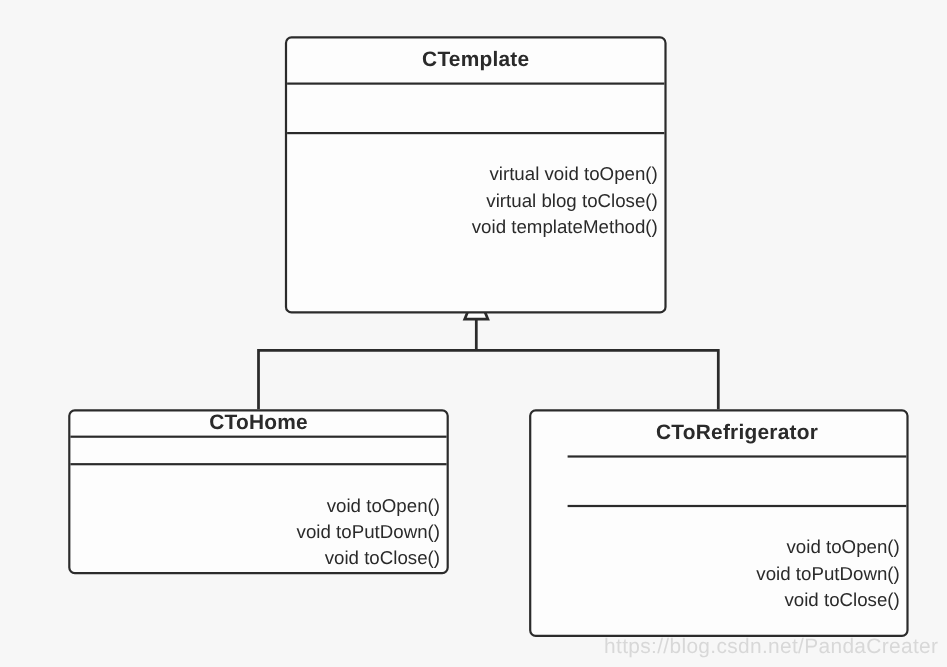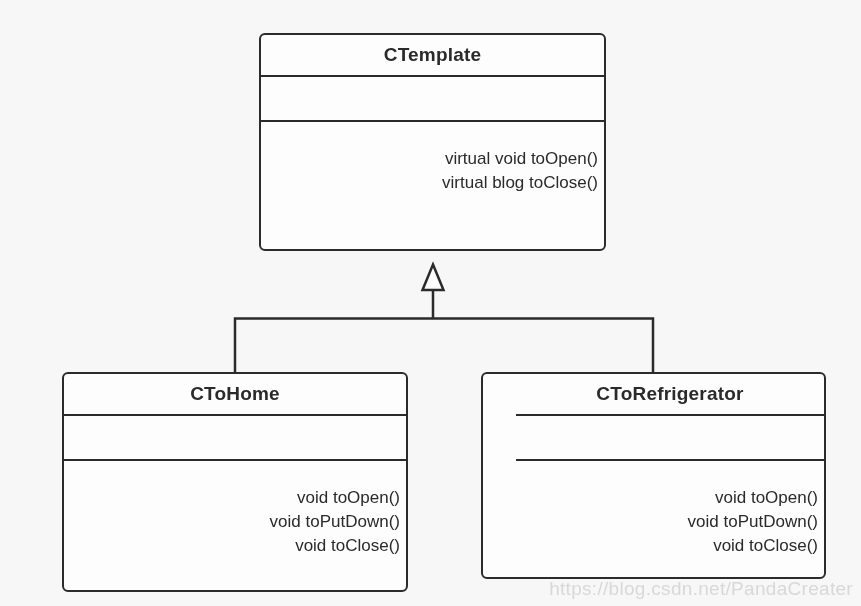--- a/index.html
+++ b/index.html
@@ -18,22 +18,22 @@
   .class-box {
     position: absolute;
     box-sizing: border-box;
     background: #fdfdfd;
     border: 2.5px solid #2b2b2b;
     border-radius: 6px;
     display: flex;
     flex-direction: column;
     color: #2a2a2a;
   }
-  .class-box.top    { left: 259px; top: 33px;  width: 347px; height: 218px; }
-  .class-box.left   { left: 62px;  top: 372px; width: 346px; height: 220px; }
+  .class-box.top    { left: 259px; top: 33px;  width: 347px; height: 252px; }
+  .class-box.left   { left: 62px;  top: 372px; width: 346px; height: 150px; }
   .class-box.right  { left: 481px; top: 372px; width: 345px; height: 207px; padding-left: 33px; }
 
   .sec-title {
     height: 40px;
     border-bottom: 2.5px solid #2b2b2b;
     display: flex;
     align-items: center;
     justify-content: center;
     font-weight: bold;
     font-size: 19px;
@@ -79,20 +79,21 @@
 
     <path d="M 433 264.5 L 443.5 290 L 422.5 290 Z" fill="#fdfdfd" stroke="#2b2b2b" stroke-width="2.5" stroke-linejoin="miter"></path>
   </svg>
 
   <div class="class-box top">
     <div class="sec-title">CTemplate</div>
     <div class="sec-attrs"></div>
     <div class="sec-methods">
       <div>virtual void toOpen()</div>
       <div>virtual blog toClose()</div>
+      <div>void templateMethod()</div>
     </div>
   </div>
 
   <div class="class-box left">
     <div class="sec-title">CToHome</div>
     <div class="sec-attrs"></div>
     <div class="sec-methods">
       <div>void toOpen()</div>
       <div>void toPutDown()</div>
       <div>void toClose()</div>

